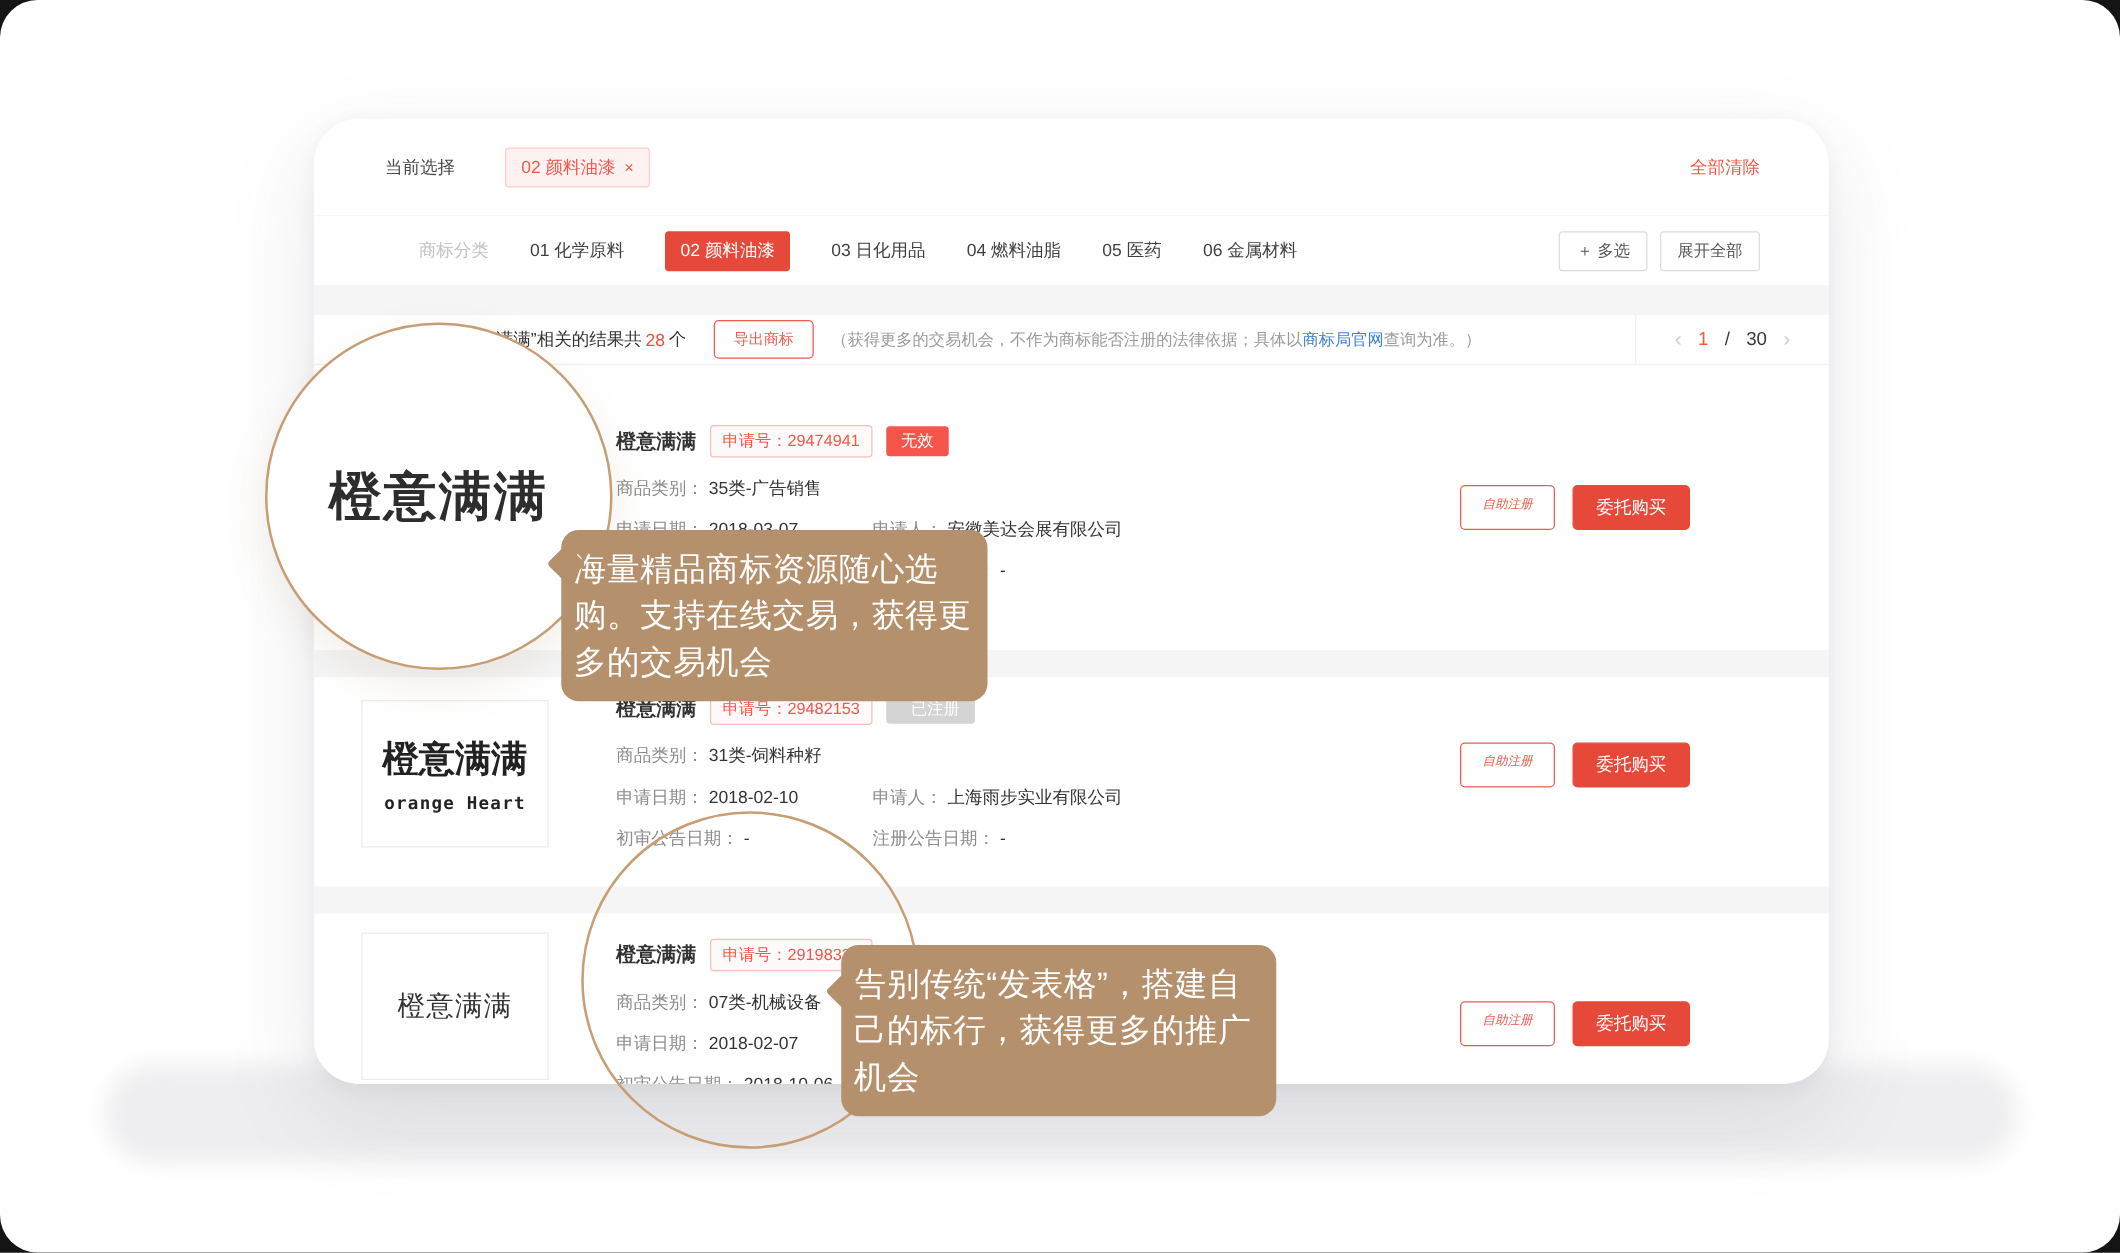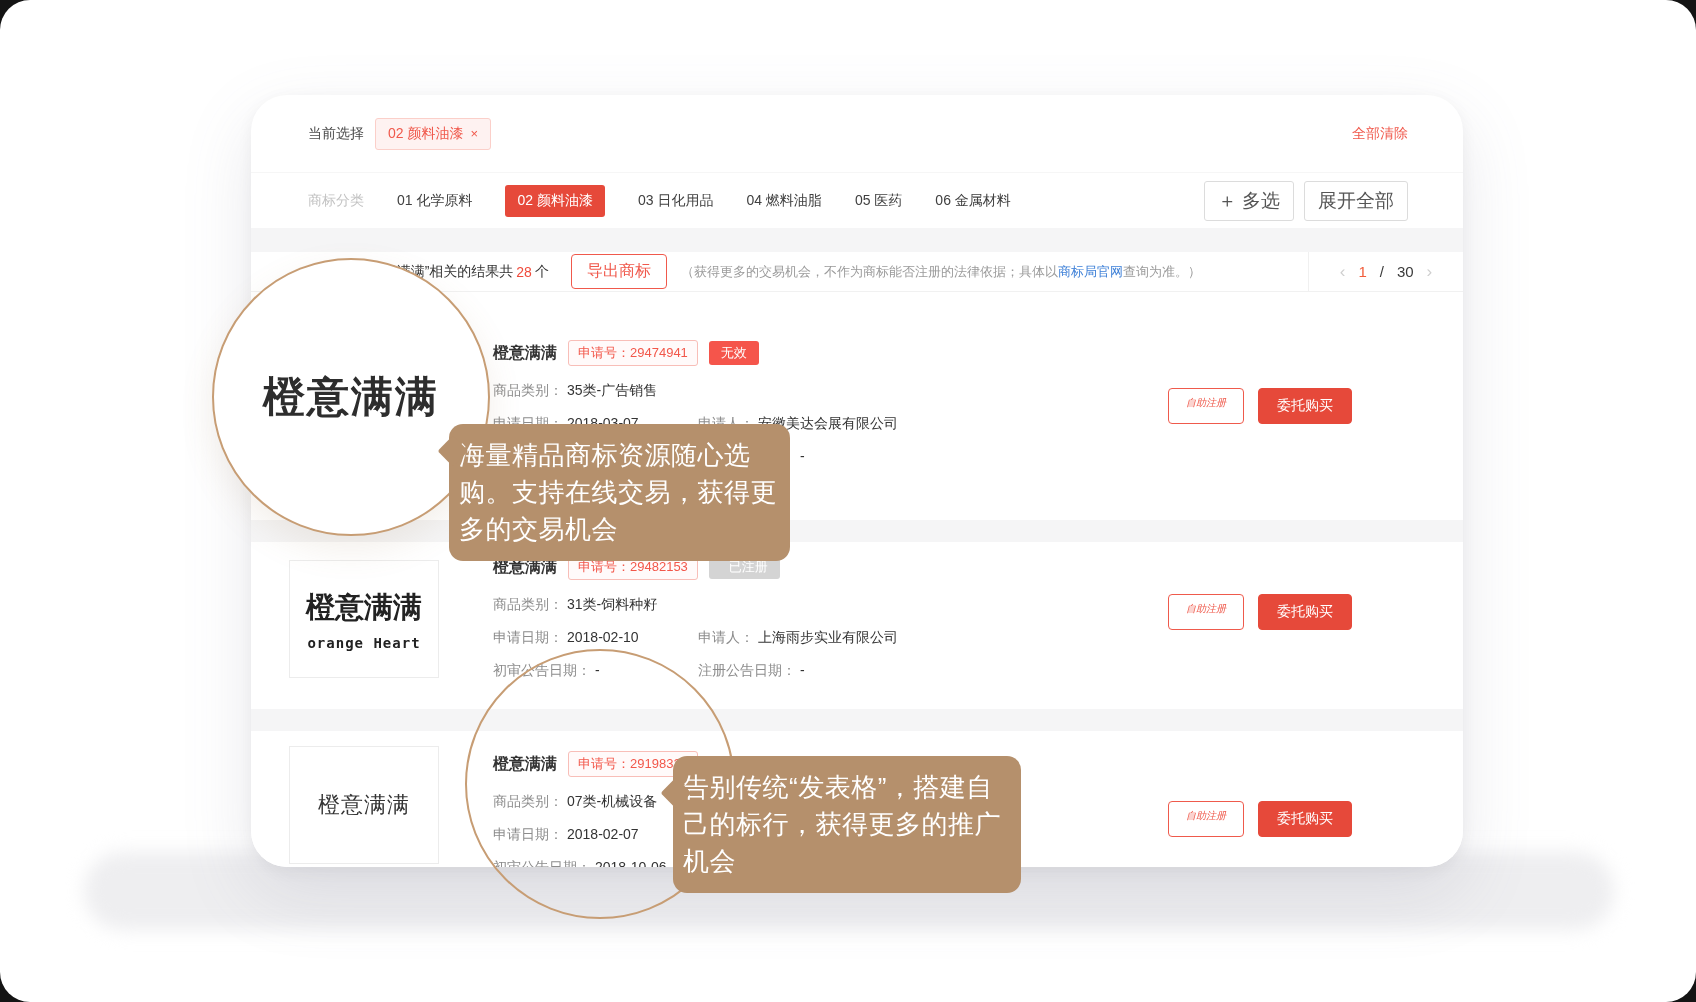--- a/index.html
+++ b/index.html
@@ -22,44 +22,44 @@
     background:#eeeef0;border-radius:44px;filter:blur(9px);}
 
   
   .card{position:absolute;left:251px;top:95px;width:1212px;height:772px;background:#fff;
     border-radius:36px;overflow:hidden;z-index:2;
     box-shadow:0 26px 70px rgba(120,120,140,.16),0 4px 16px rgba(0,0,0,.05);}
 
   
   .filter-row1{height:78px;display:flex;align-items:center;padding:0 55px 0 57px;
     border-bottom:1px solid #f6f6f6;font-size:14px;}
-  .cur-label{color:#4a4a4a;margin-right:11px;}
+  .cur-label{color:#4a4a4a;margin-right:40px;}
   .sel-tag{display:inline-flex;align-items:center;gap:7px;padding:6px 12px;background:#fef2f1;
     border:1px solid #fbcfc9;border-radius:3px;color:var(--red-light);cursor:pointer;}
   .sel-tag .x{font-size:13px;line-height:1;}
   .clear-all{margin-left:auto;color:var(--red-light);cursor:pointer;}
 
-  .filter-row2{height:55px;display:flex;align-items:center;padding:0 55px 0 57px;
+  .filter-row2{height:55px;display:flex;align-items:center;padding:0 55px 0 84px;
     font-size:14px;gap:33px;}
   .cat-label{color:#c2c2c2;}
   .cat-item{color:#404040;cursor:pointer;white-space:nowrap;}
   .cat-item.active{background:var(--red-solid);color:#fff;padding:7px 12px;border-radius:3px;}
   .cat-right{margin-left:auto;display:flex;gap:10px;}
-  .cat-btn{border:1px solid #dcdcdc;border-radius:3px;color:#555;font-size:19px;
+  .cat-btn{border:1px solid #dcdcdc;border-radius:3px;color:#555;font-size:13px;
     padding:6px 13px;background:#fff;cursor:pointer;white-space:nowrap;}
 
   .section-gap{height:24px;background:var(--gap-bg);}
 
   
   .results-header{height:40px;display:flex;align-items:center;padding-left:57px;
     border-bottom:1px solid #f1f1f1;position:relative;font-size:14px;}
   .rh-count{color:#f04b3c;margin:0 3px;}
   .rh-unit{margin-right:4px;}
   .export-btn{margin-left:18px;padding:6px 15px;border:1px solid var(--red-light);
-    color:var(--red-light);border-radius:4px;background:#fff;font-size:16px;cursor:pointer;white-space:nowrap;}
+    color:var(--red-light);border-radius:4px;background:#fff;font-size:12px;cursor:pointer;white-space:nowrap;}
   .disclaimer{margin-left:14px;color:#9b9b9b;font-size:13px;white-space:nowrap;}
   .disclaimer .lnk{color:#3f81d8;cursor:pointer;}
   .pager{position:absolute;right:0;top:0;bottom:0;width:155px;border-left:1px solid #f0f0f0;
     display:flex;align-items:center;justify-content:center;gap:13px;font-size:15px;}
   .pg-arrow{color:#cfcfcf;font-size:17px;cursor:pointer;}
   .pg-cur{color:#f25d3b;}
   .pg-rest{color:#3a3a3a;}
 
   
   .result-row{position:relative;display:flex;background:#fff;}

